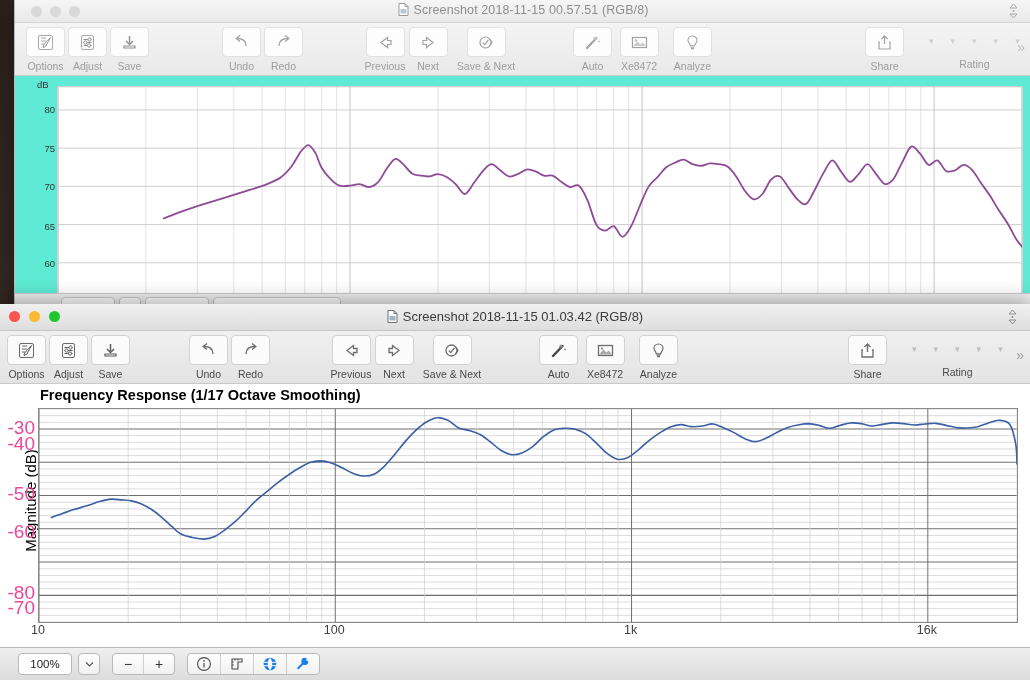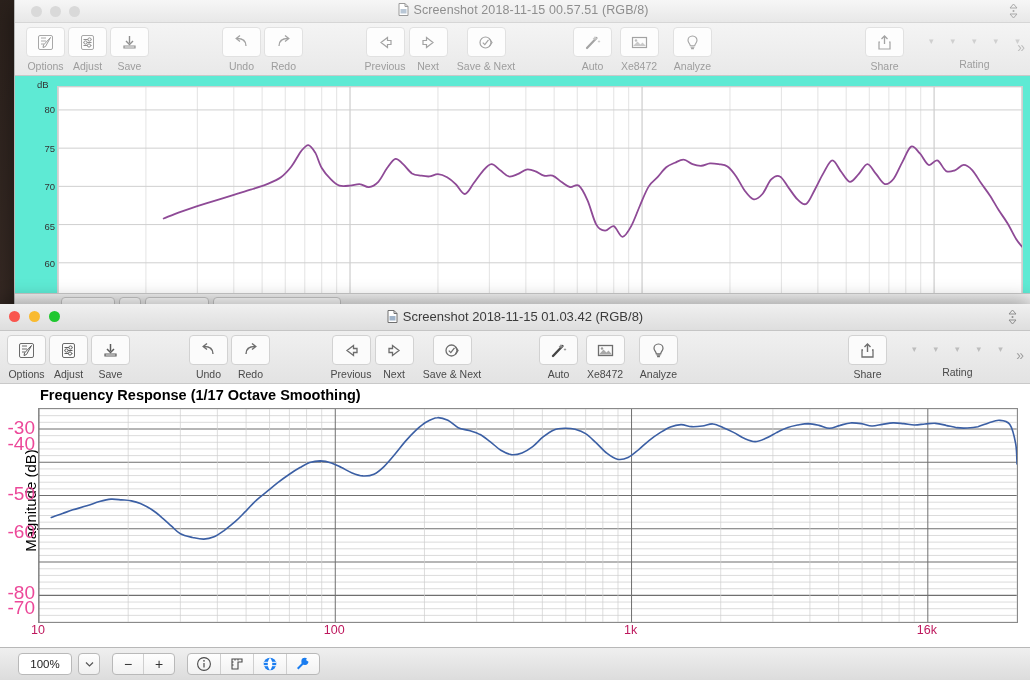--- a/index.html
+++ b/index.html
@@ -138,21 +138,21 @@
   .w2-yticks { position:absolute; left:0; top:0; width:35px; height:100%; }
   .w2-yticks span {
     position:absolute; right:0; font-size:19px; color:#ec4899; transform:translateY(-50%);
   }
   .w2-plot {
     position:absolute; left:38px; top:24px; right:12px; height:213px;
     background:#fff; border:1px solid #8a8a8a; overflow:hidden;
   }
   .w2-xticks { position:absolute; left:0; right:0; top:239px; height:16px; }
   .w2-xticks span {
-    position:absolute; font-size:12.5px; color:#be185d; transform:translateX(-50%);
+    position:absolute; font-size:12.5px; color:#404040; transform:translateX(-50%);
   }
 
   
   .statusbar {
     position:absolute; left:0; right:0; bottom:0; height:32px;
     background: linear-gradient(#efefef,#dcdcdc);
     border-top:1px solid #b8b8b8;
     display:flex; align-items:center; gap:6px; padding-left:18px;
   }
   .zoomfield {

